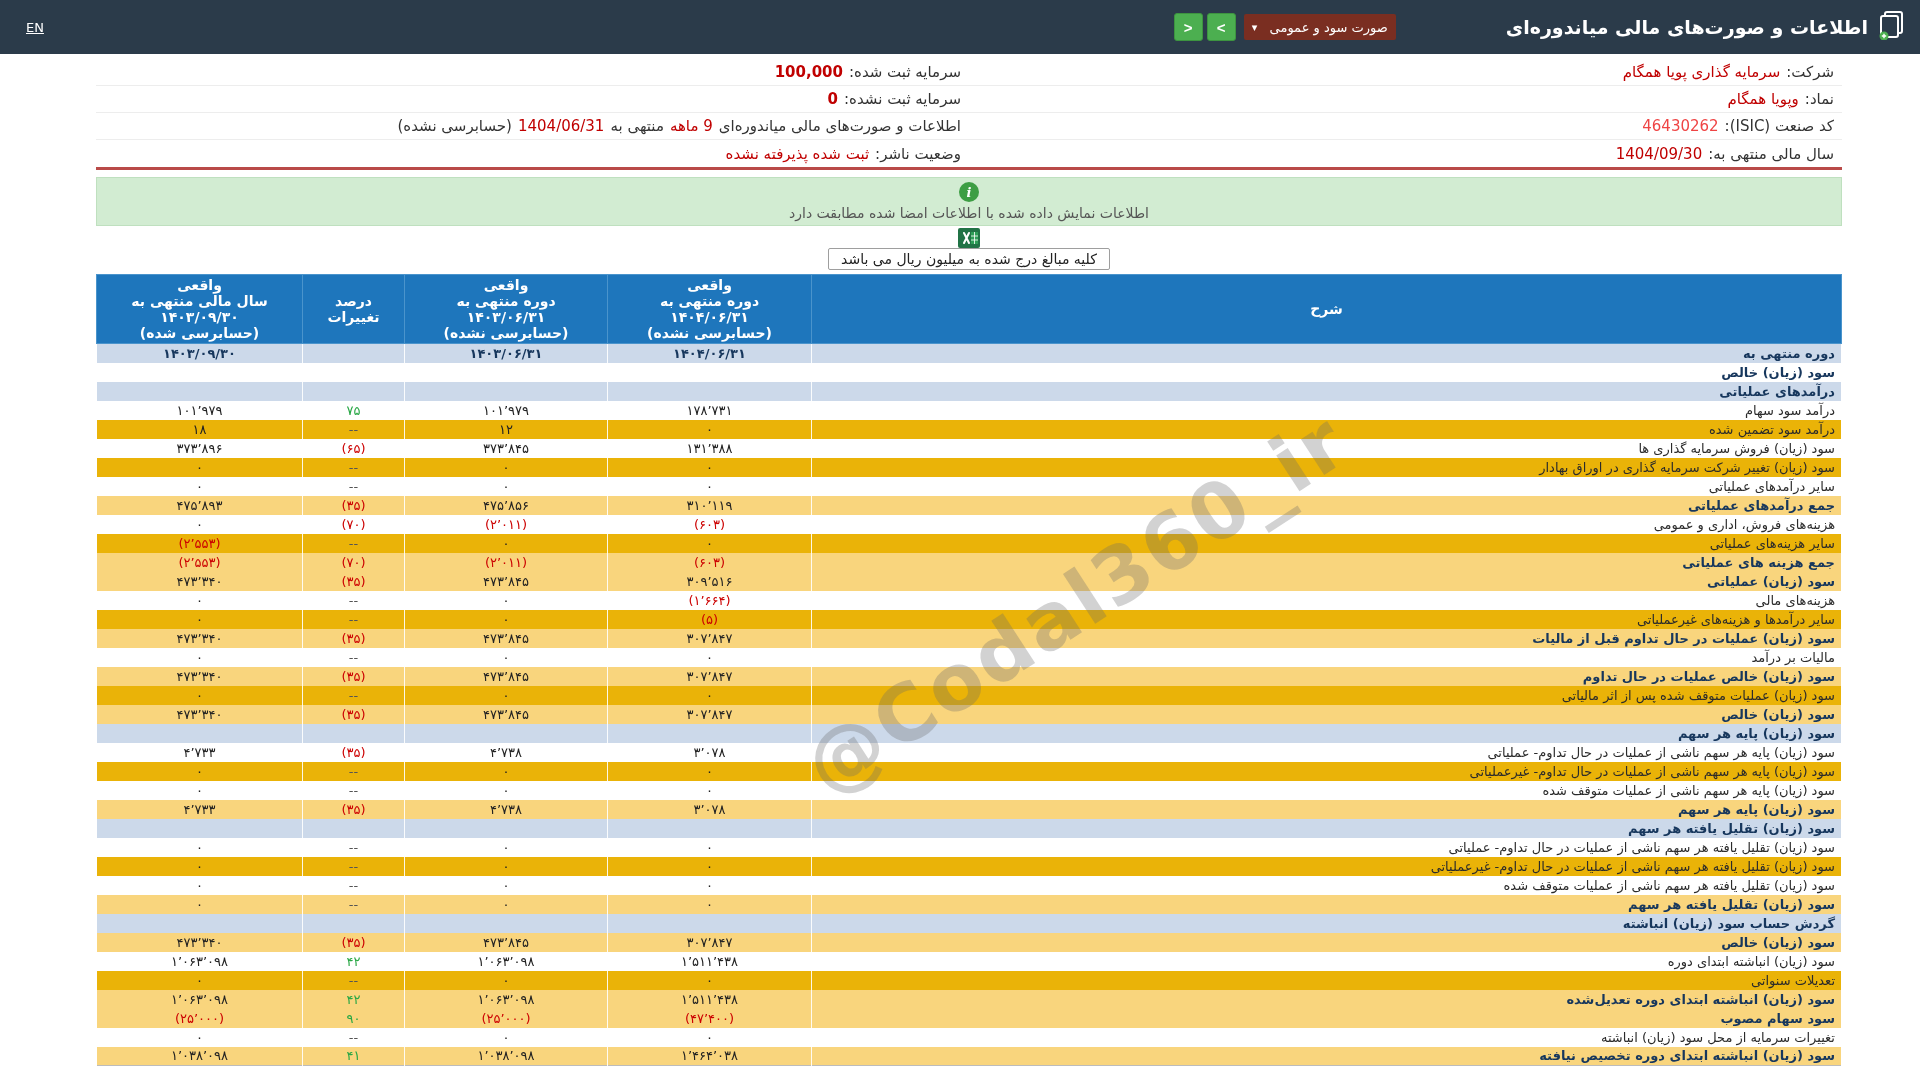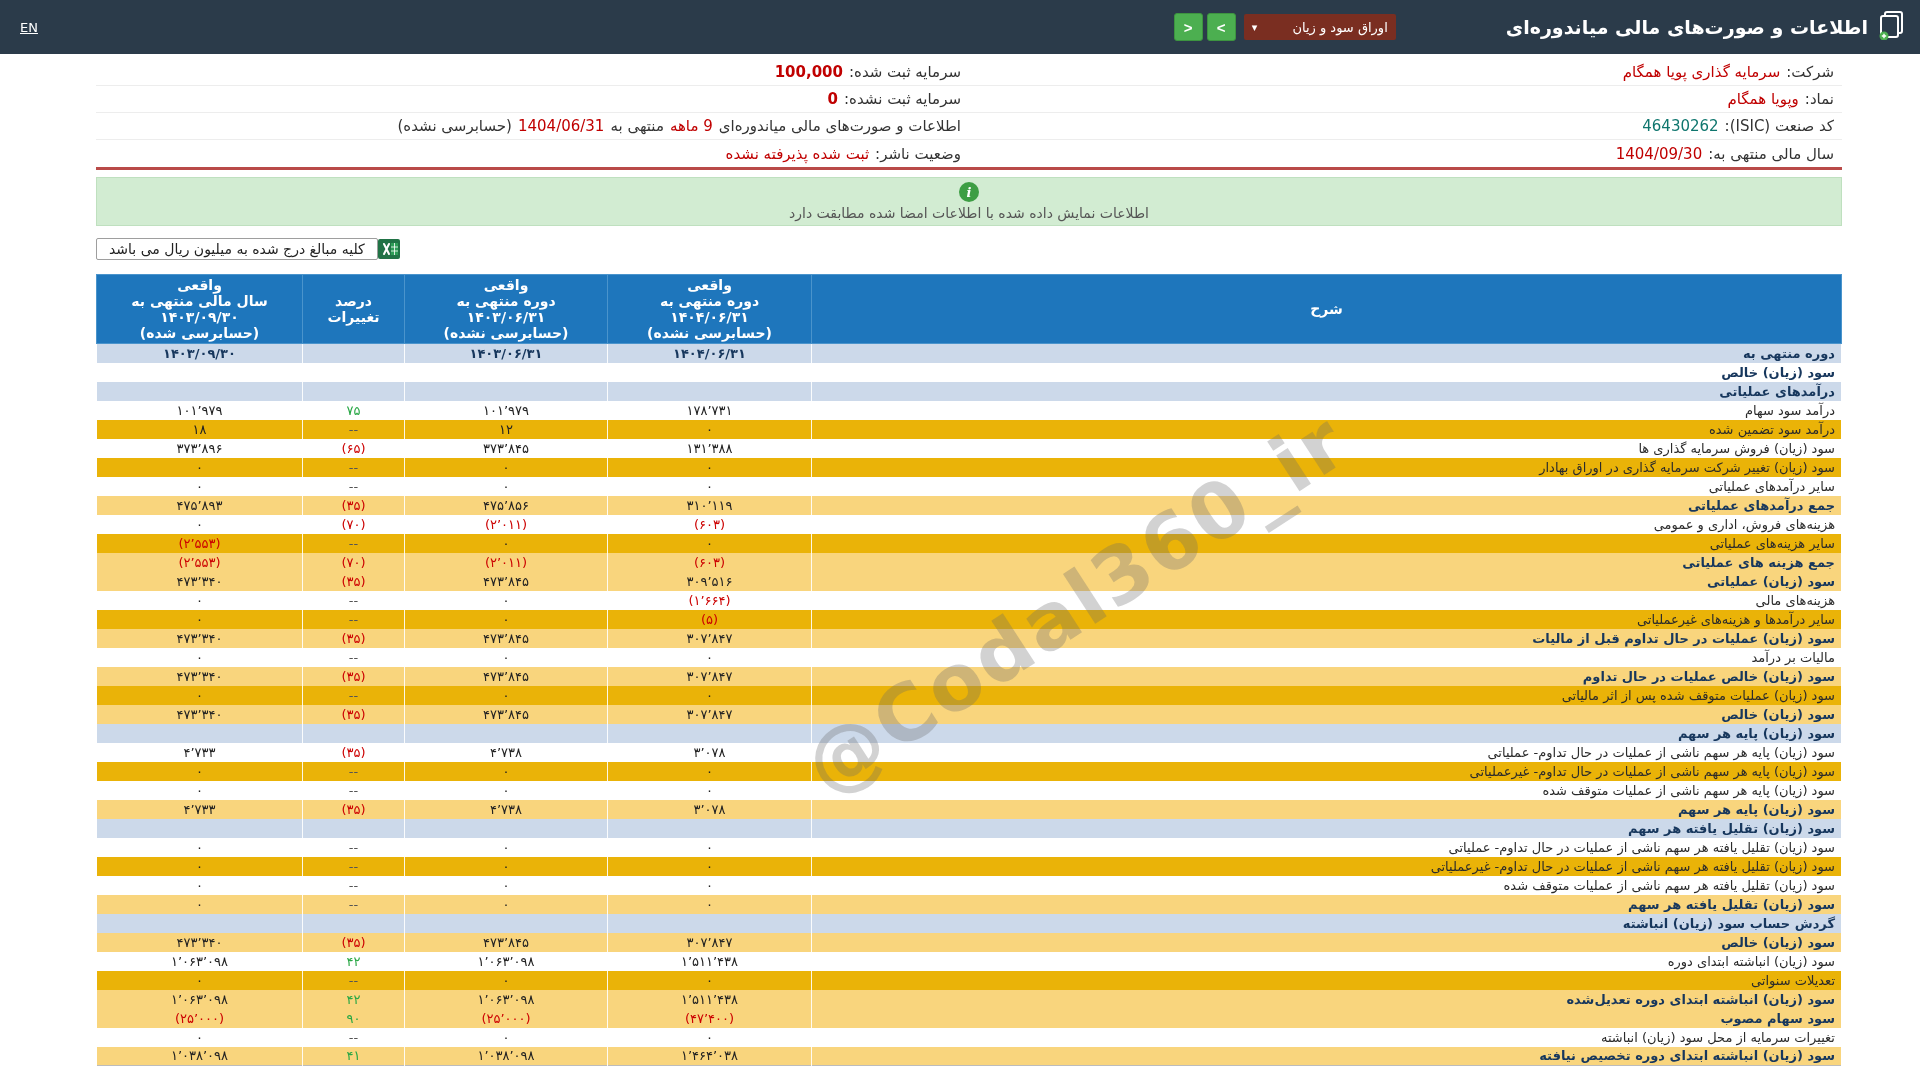--- a/index.html
+++ b/index.html
@@ -11,43 +11,43 @@
   .topbar{height:54px;background:#2b3b4a;display:flex;align-items:center;padding:0 14px;}
   .brand{display:flex;align-items:center;gap:10px;}
   .page-title{color:#fff;font-size:19px;font-weight:700;white-space:nowrap;}
   .stmt-select{width:152px;height:26px;background:#7a2e21;color:#fff;display:flex;align-items:center;
     justify-content:space-between;padding:0 8px;font-size:13px;border-radius:2px;cursor:pointer;
     margin-right:110px;margin-left:8px;}
   .sel-arrow{font-size:11px;line-height:1;}
   .nav-btn{width:29px;height:28px;background:#4caf50;border:1px solid #3d9440;border-radius:3px;
     color:#fff;font-weight:700;font-size:15px;margin-left:4px;cursor:pointer;line-height:1;}
   .spacer{flex:1;}
-  .en-link{color:#fff;font-size:13px;text-decoration:underline;cursor:pointer;margin-left:6px;}
+  .en-link{color:#fff;font-size:13px;text-decoration:underline;cursor:pointer;margin-left:12px;}
 
   
   .content{margin-left:96px;margin-right:78px;position:relative;}
 
   .info{padding-top:5px;}
   .info-row{display:flex;height:27px;align-items:center;border-bottom:1px solid #ededed;font-size:15px;}
   .info-row:last-child{border-bottom:none;}
   .half{width:50%;display:flex;align-items:center;gap:6px;padding:0 8px;white-space:nowrap;}
   .lbl{color:#333;text-align:right;}
   .vred{color:#c00000;}
-  .vorange{color:#0f766e;text-align:right;}
+  .vorange{color:#ef4444;text-align:right;}
   .b{font-weight:700;}
   .red-divider{height:3px;background:#b94a48;}
 
   .banner{margin-top:7px;height:49px;background:#d2ecd2;border:1px solid #bfe0bf;
     display:flex;flex-direction:column;align-items:center;justify-content:center;gap:3px;}
   .info-icon{width:20px;height:20px;border-radius:50%;background:#3d9e44;color:#fff;font-size:13px;
     font-weight:700;font-style:italic;display:flex;align-items:center;justify-content:center;
     font-family:"DejaVu Serif",serif;}
   .banner-text{font-size:14px;color:#555;}
 
-  .units-row{margin-top:11px;height:24px;display:flex;justify-content:flex-end;align-items:center;}
+  .units-row{margin-top:11px;height:24px;display:flex;justify-content:center;align-items:center;flex-direction:column;}
   .units-box{border:1px solid #9e9e9e;border-radius:2px;padding:2px 12px;font-size:14px;color:#222;background:#fff;}
   .excel-icon{cursor:pointer;display:inline-flex;}
 
   
   .stmt-table{width:100%;border-collapse:collapse;margin-top:13px;table-layout:fixed;border:1px solid #bcbcbc;}
   .stmt-table th{background:#1e76bc;color:#ffffff;font-size:14px;font-weight:700;
     border:1px solid #4a94cc;padding:2px 4px;vertical-align:middle;height:69px;}
   .stmt-table th div{line-height:16px;}
   .stmt-table td{height:19px;padding:0 6px;font-size:13px;
     border-left:1px solid rgba(255,255,255,.9);border-right:1px solid rgba(255,255,255,.9);}
@@ -78,21 +78,21 @@
         <rect x="7" y="2" width="17" height="21" rx="2" fill="none" stroke="#ffffff" stroke-width="2"></rect>
         <rect x="3" y="6" width="17" height="21" rx="2" fill="#2b3b4a" stroke="#ffffff" stroke-width="2"></rect>
         <circle cx="6" cy="26" r="4.5" fill="#4caf50"></circle>
         <path d="M3.8 26h4.4M6 23.8v4.4" stroke="#ffffff" stroke-width="1.4"></path>
       </svg>
     </span>
     <h1 class="page-title">اطلاعات و صورت‌های مالی میاندوره‌ای</h1>
   </div>
 
   <div class="stmt-select">
-    <span class="sel-text">اوراق سود و زیان</span>
+    <span class="sel-text">صورت سود و عمومی</span>
     <span class="sel-arrow">▾</span>
   </div>
 
   <button class="nav-btn">&gt;</button>
   <button class="nav-btn">&lt;</button>
 
   <div class="spacer"></div>
 
   <a class="en-link">EN</a>
 </header>

